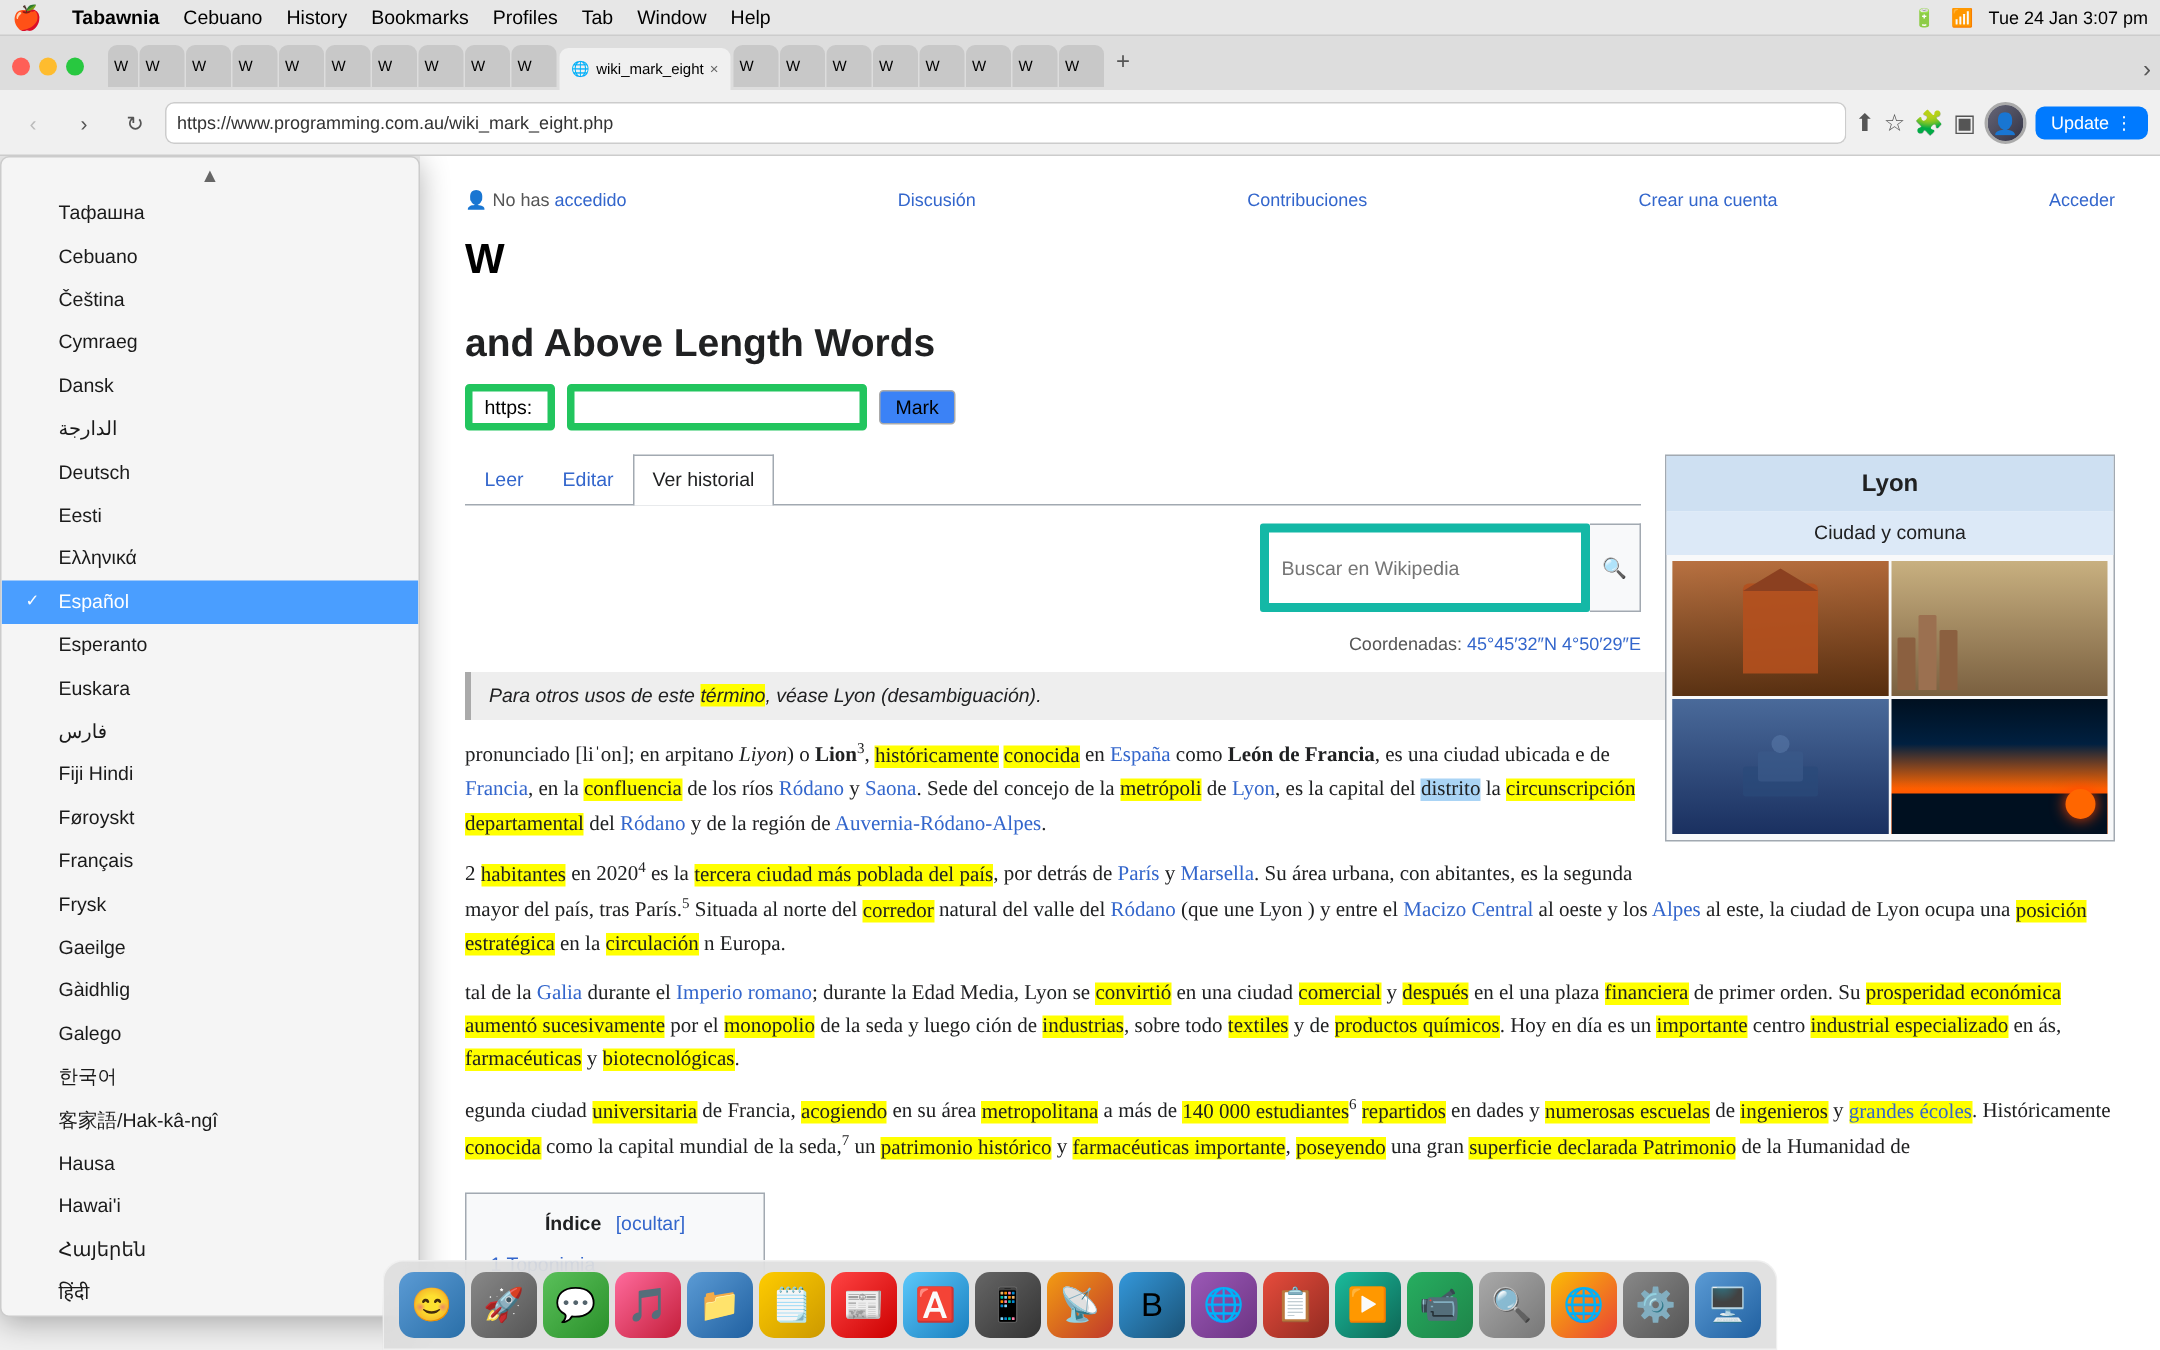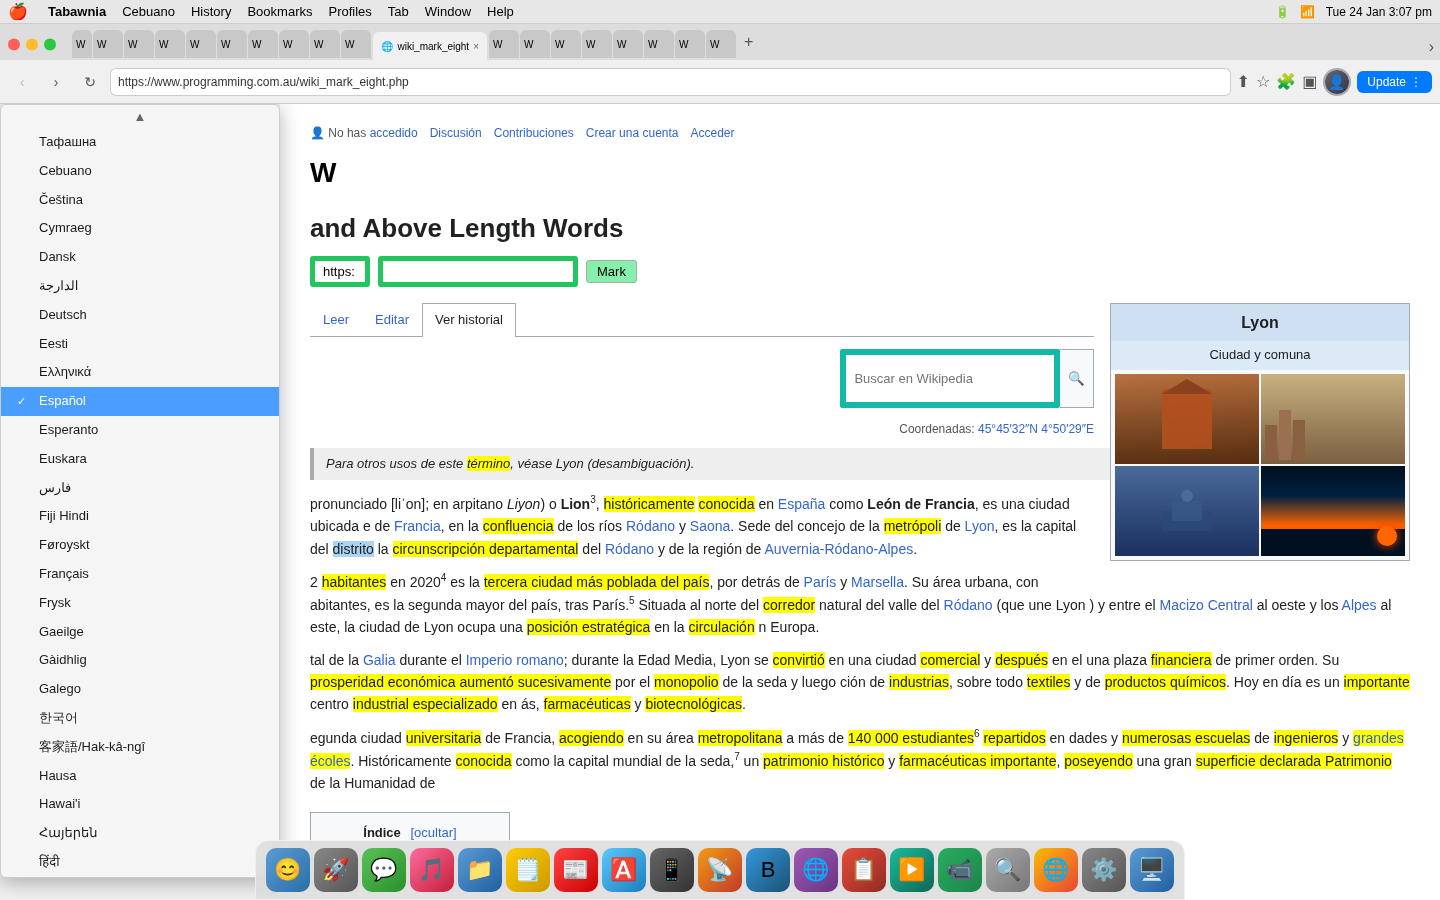--- a/index.html
+++ b/index.html
@@ -142,41 +142,41 @@
       font-size: 14px;
       color: #202122;
       line-height: 1.6;
       margin-left: 280px;
     }
 
     .wiki-header-nav {
       font-size: 12px;
       color: #555;
       display: flex;
-      justify-content: flex-start;
+      justify-content: space-between;
       margin-bottom: 8px;
       gap: 12px;
     }
     .wiki-header-nav a { color: #3366cc; text-decoration: none; }
 
     .wiki-title-ext {
       font-size: 28px;
       font-weight: bold;
       color: #000;
       margin-bottom: 8px;
     }
     .mark-input {
       padding: 3px 8px;
       border: 5px solid #22c55e;
       border-radius: 3px;
       font-size: 13px;
     }
     .mark-btn {
       padding: 3px 10px;
-      background: #86efac;
+      background: #3b82f6;
       border: 1px solid #aaa;
       border-radius: 3px;
       cursor: pointer;
       font-size: 13px;
     }
 
     .wiki-tabs-bar {
       display: flex;
       border-bottom: 1px solid #a2a9b1;
       margin-bottom: 12px;
@@ -227,21 +227,21 @@
 
     .wiki-disambiguation {
       background: #eee;
       border-left: 4px solid #aaa;
       padding: 6px 12px;
       margin-bottom: 12px;
       font-size: 13px;
       font-style: italic;
     }
 
-    .wiki-body p { margin-bottom: 10px; font-size: 14px; line-height: 1.6; }
+    .wiki-body p { margin-bottom: 10px; font-size: 14px; line-height: 1.6; font-family: Liberation Serif, serif; }
     .wiki-body a { color: #3366cc; text-decoration: none; }
 
     .wiki-infobox {
       float: right;
       width: 300px;
       border: 1px solid #a2a9b1;
       background: #f8f9fa;
       margin: 0 0 12px 16px;
       font-size: 13px;
     }

